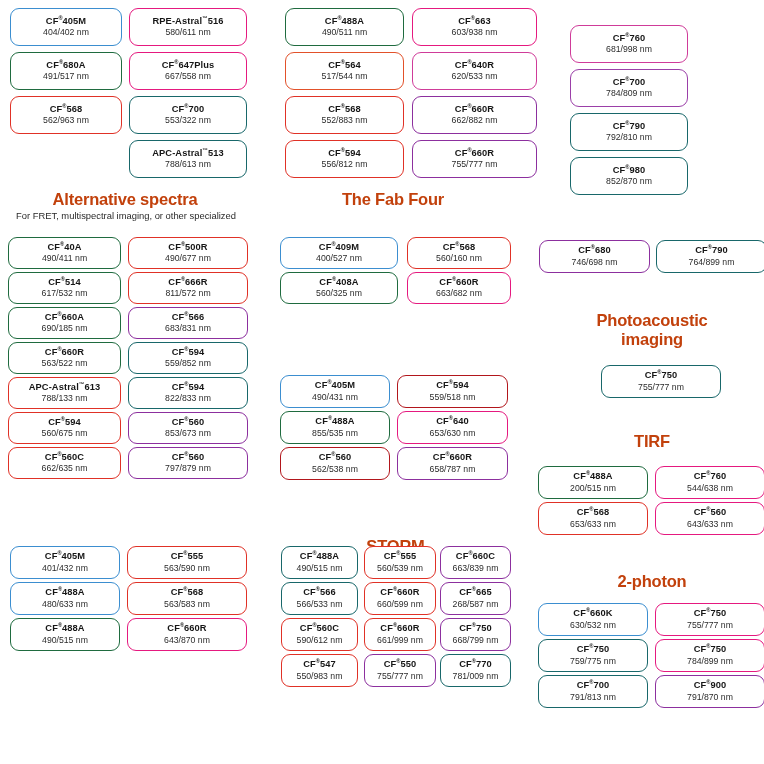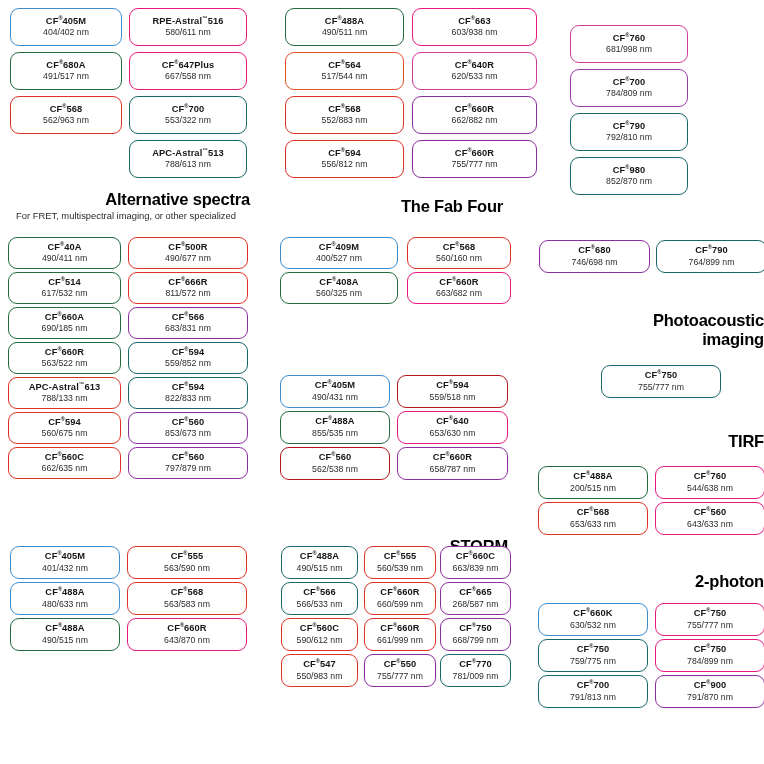--- a/index.html
+++ b/index.html
@@ -58,22 +58,22 @@
   .c-magenta{border-color:#cf3b99;}
   .c-purple {border-color:#8c2f9e;}
   .c-violet {border-color:#9b3fa8;}
   .c-darkred{border-color:#b2161c;}
 
   
   .sec-title{
     position:absolute;
     font-size:16.5px;
     font-weight:bold;
-    text-align:right;
-    color:#000000;
+    text-align:center;
+    color:#c2410c;
     letter-spacing:-.2px;
     line-height:1.12;
   }
   .sec-sub{
     position:absolute;
     font-size:9.4px;
     font-weight:normal;
     text-align:center;
     color:#2a2a2a;
     letter-spacing:0;
@@ -234,21 +234,21 @@
       <div class="card c-purple" style="position: absolute; width: 120px; height: 32px; left: 0px; top: 175px;">
         <div class="nm">CF<sup>®</sup>560</div>
         <div class="wl">853/673 nm</div>
       </div>
       <div class="card c-purple" style="position: absolute; width: 120px; height: 32px; left: 0px; top: 210px;">
         <div class="nm">CF<sup>®</sup>560</div>
         <div class="wl">797/879 nm</div>
       </div>
     </div>
 
-  <div class="sec-title" style="left:283px;top:190px;width:220px;margin-top:7px;">The Fab Four</div>
+  <div class="sec-title" style="left:283px;top:190px;width:220px;">The Fab Four</div>
 
   <div class="grp" style="left:280px;top:237px;width:118px;">
       <div class="card c-blue" style="position: absolute; width: 118px; height: 32px; left: 0px; top: 0px;">
         <div class="nm">CF<sup>®</sup>409M</div>
         <div class="wl">400/527 nm</div>
       </div>
       <div class="card c-green" style="position: absolute; width: 118px; height: 32px; left: 0px; top: 35px;">
         <div class="nm">CF<sup>®</sup>408A</div>
         <div class="wl">560/325 nm</div>
       </div>

